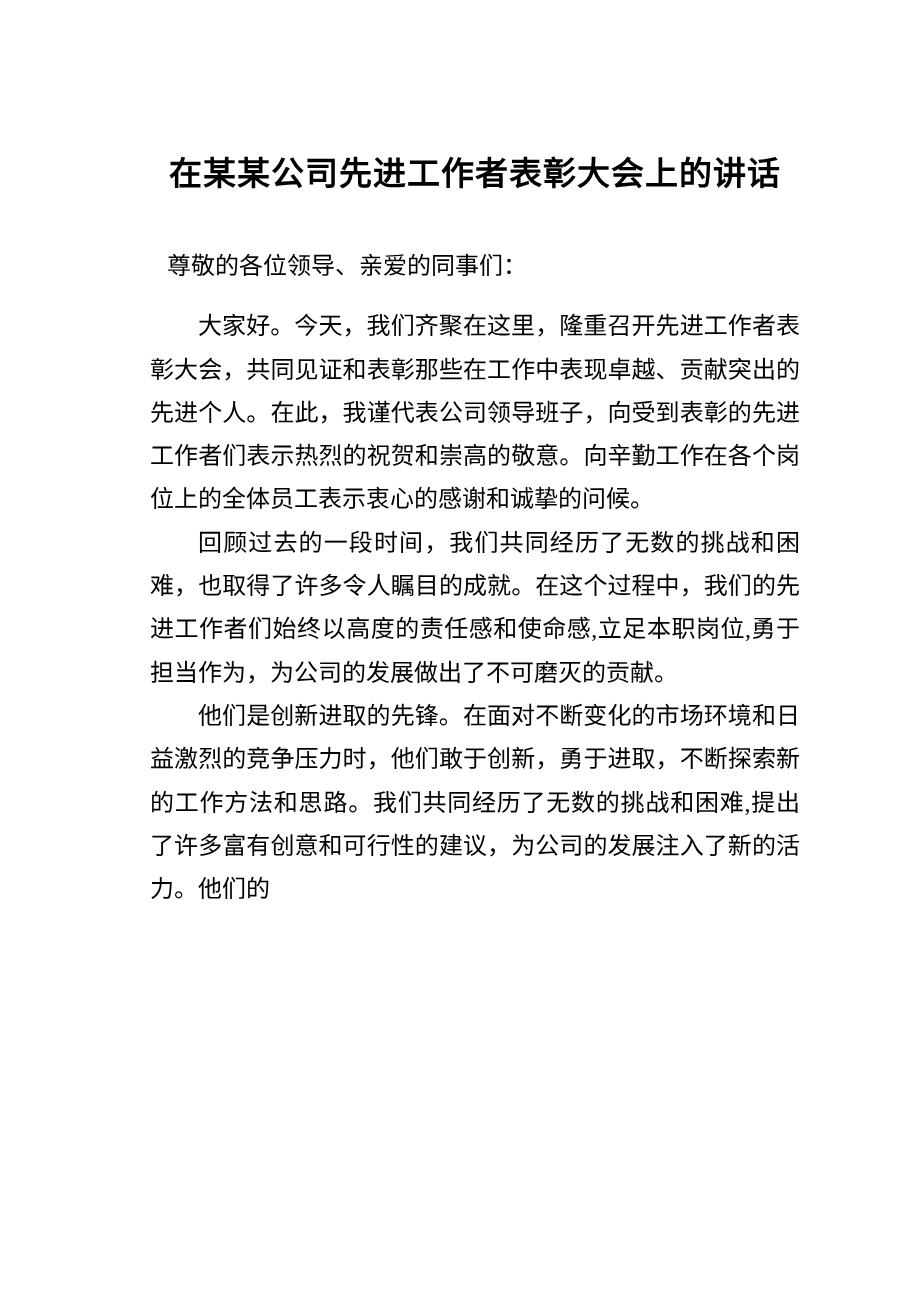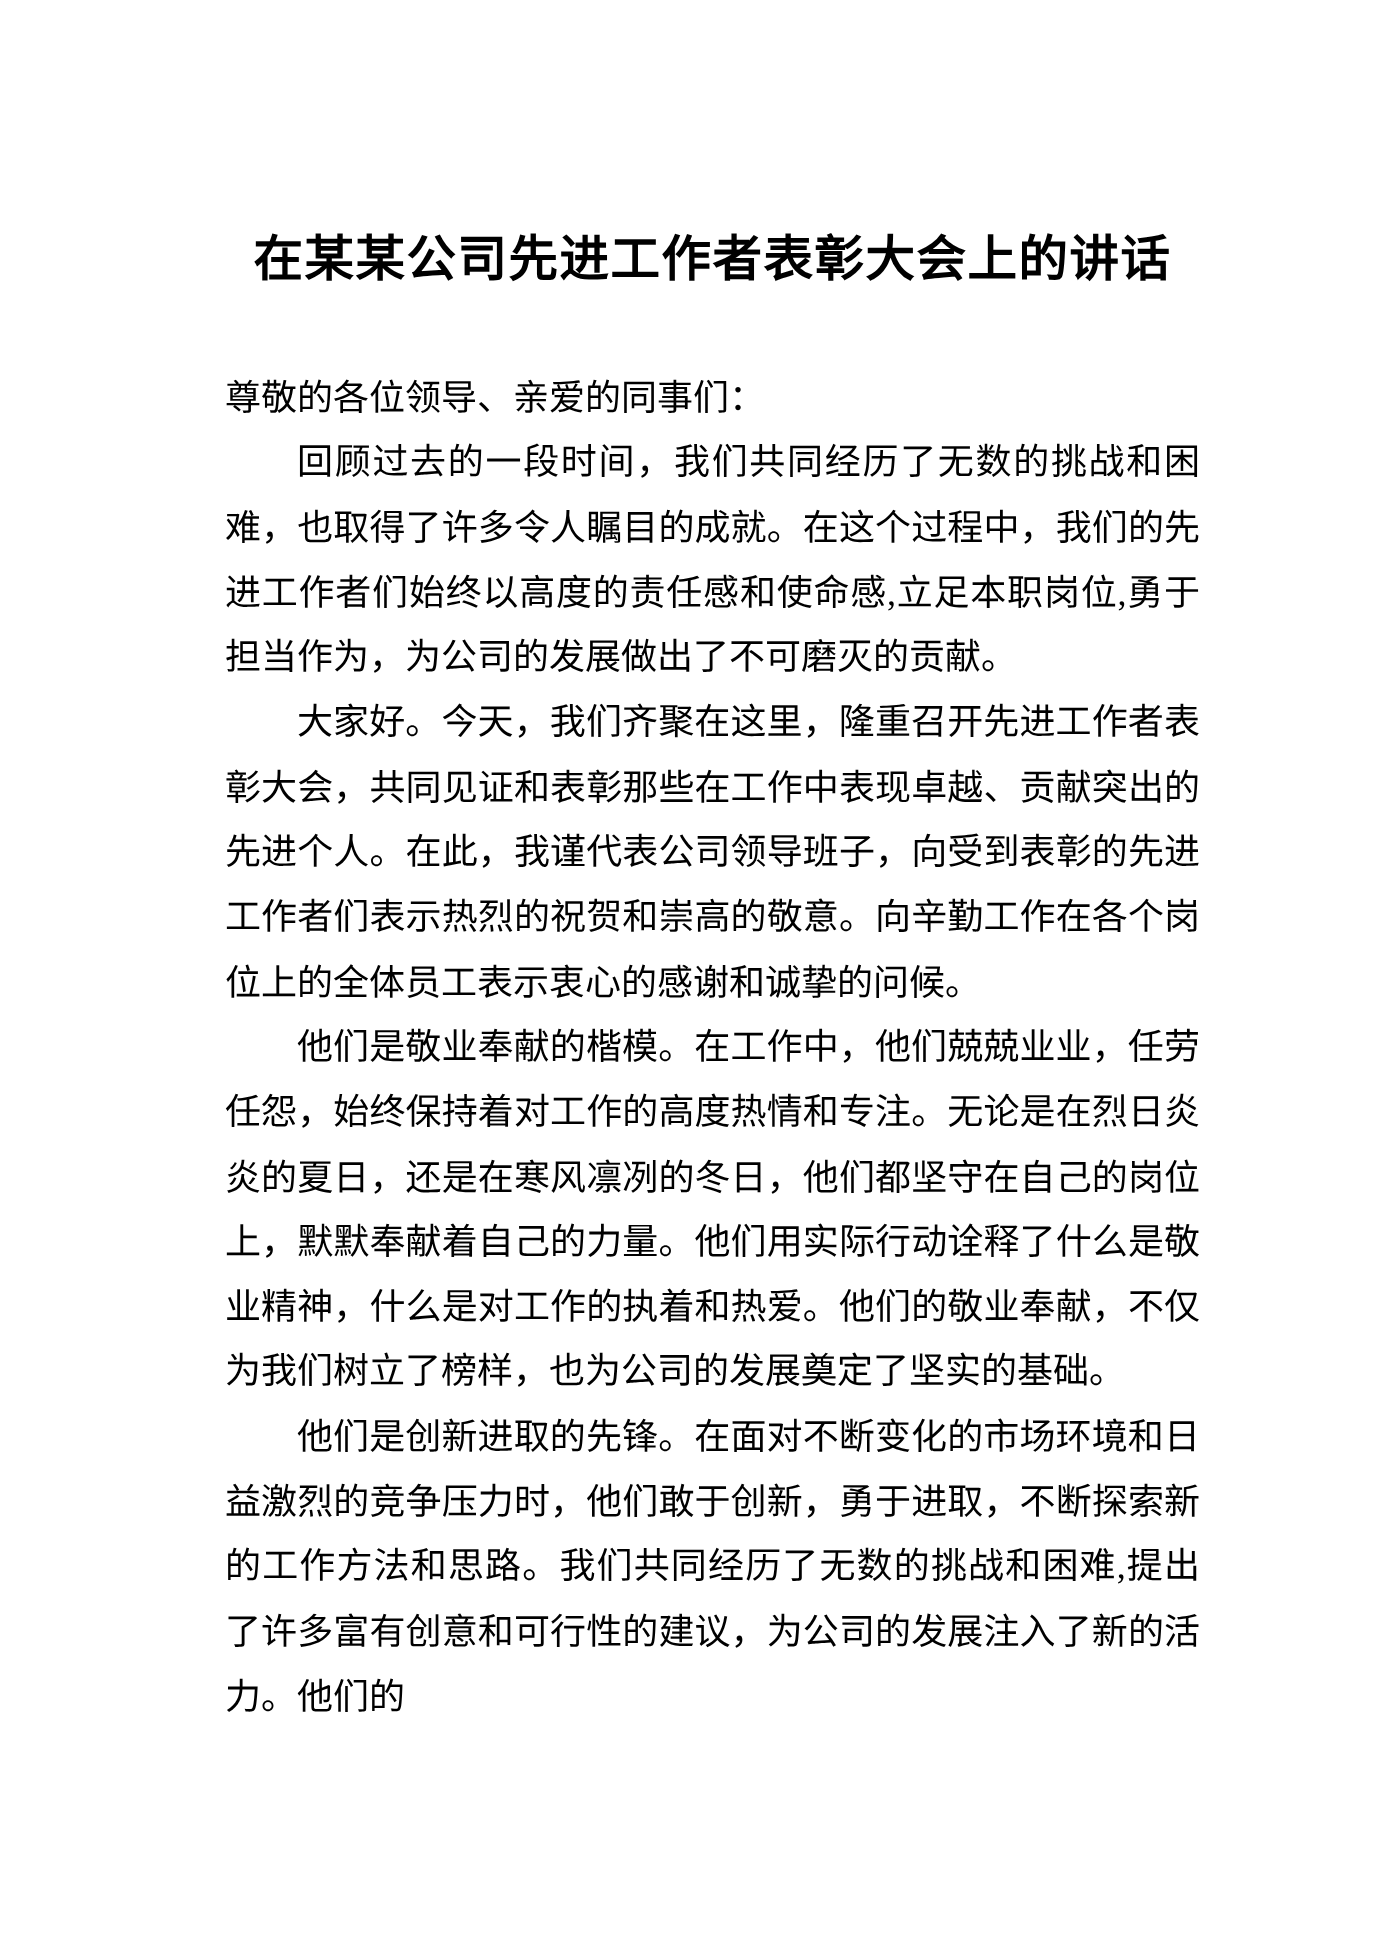--- a/index.html
+++ b/index.html
@@ -31,38 +31,37 @@
   }
   .doc-body {
     margin-top: 49px;
     font-size: 24px;
     line-height: 43.3px;
     text-align: justify;
     text-justify: inter-ideograph;
     color: #000000;
   }
   .salutation {
-    margin: 0;
+    margin: 17px;
     text-indent: 0;
   }
   .para {
     margin: 0;
     text-indent: 2em;
   }
 </style>
 </head>
 <body>
 
 <div class="page">
   <h1 class="doc-title">在某某公司先进工作者表彰大会上的讲话</h1>
 
   <div class="doc-body">
     <p class="salutation">尊敬的各位领导、亲爱的同事们：</p>
 
+    <p class="para">大家好。今天，我们齐聚在这里，隆重召开先进工作者表彰大会，共同见证和表彰那些在工作中表现卓越、贡献突出的先进个人。在此，我谨代表公司领导班子，向受到表彰的先进工作者们表示热烈的祝贺和崇高的敬意。向辛勤工作在各个岗位上的全体员工表示衷心的感谢和诚挚的问候。</p>
+
     <p class="para">回顾过去的一段时间，我们共同经历了无数的挑战和困难，也取得了许多令人瞩目的成就。在这个过程中，我们的先进工作者们始终以高度的责任感和使命感,立足本职岗位,勇于担当作为，为公司的发展做出了不可磨灭的贡献。</p>
 
-    <p class="para">大家好。今天，我们齐聚在这里，隆重召开先进工作者表彰大会，共同见证和表彰那些在工作中表现卓越、贡献突出的先进个人。在此，我谨代表公司领导班子，向受到表彰的先进工作者们表示热烈的祝贺和崇高的敬意。向辛勤工作在各个岗位上的全体员工表示衷心的感谢和诚挚的问候。</p>
-
-    <p class="para">他们是敬业奉献的楷模。在工作中，他们兢兢业业，任劳任怨，始终保持着对工作的高度热情和专注。无论是在烈日炎炎的夏日，还是在寒风凛冽的冬日，他们都坚守在自己的岗位上，默默奉献着自己的力量。他们用实际行动诠释了什么是敬业精神，什么是对工作的执着和热爱。他们的敬业奉献，不仅为我们树立了榜样，也为公司的发展奠定了坚实的基础。</p>
 
     <p class="para">他们是创新进取的先锋。在面对不断变化的市场环境和日益激烈的竞争压力时，他们敢于创新，勇于进取，不断探索新的工作方法和思路。我们共同经历了无数的挑战和困难,提出了许多富有创意和可行性的建议，为公司的发展注入了新的活力。他们的</p>
   </div>
 </div>
 
 </body></html>

